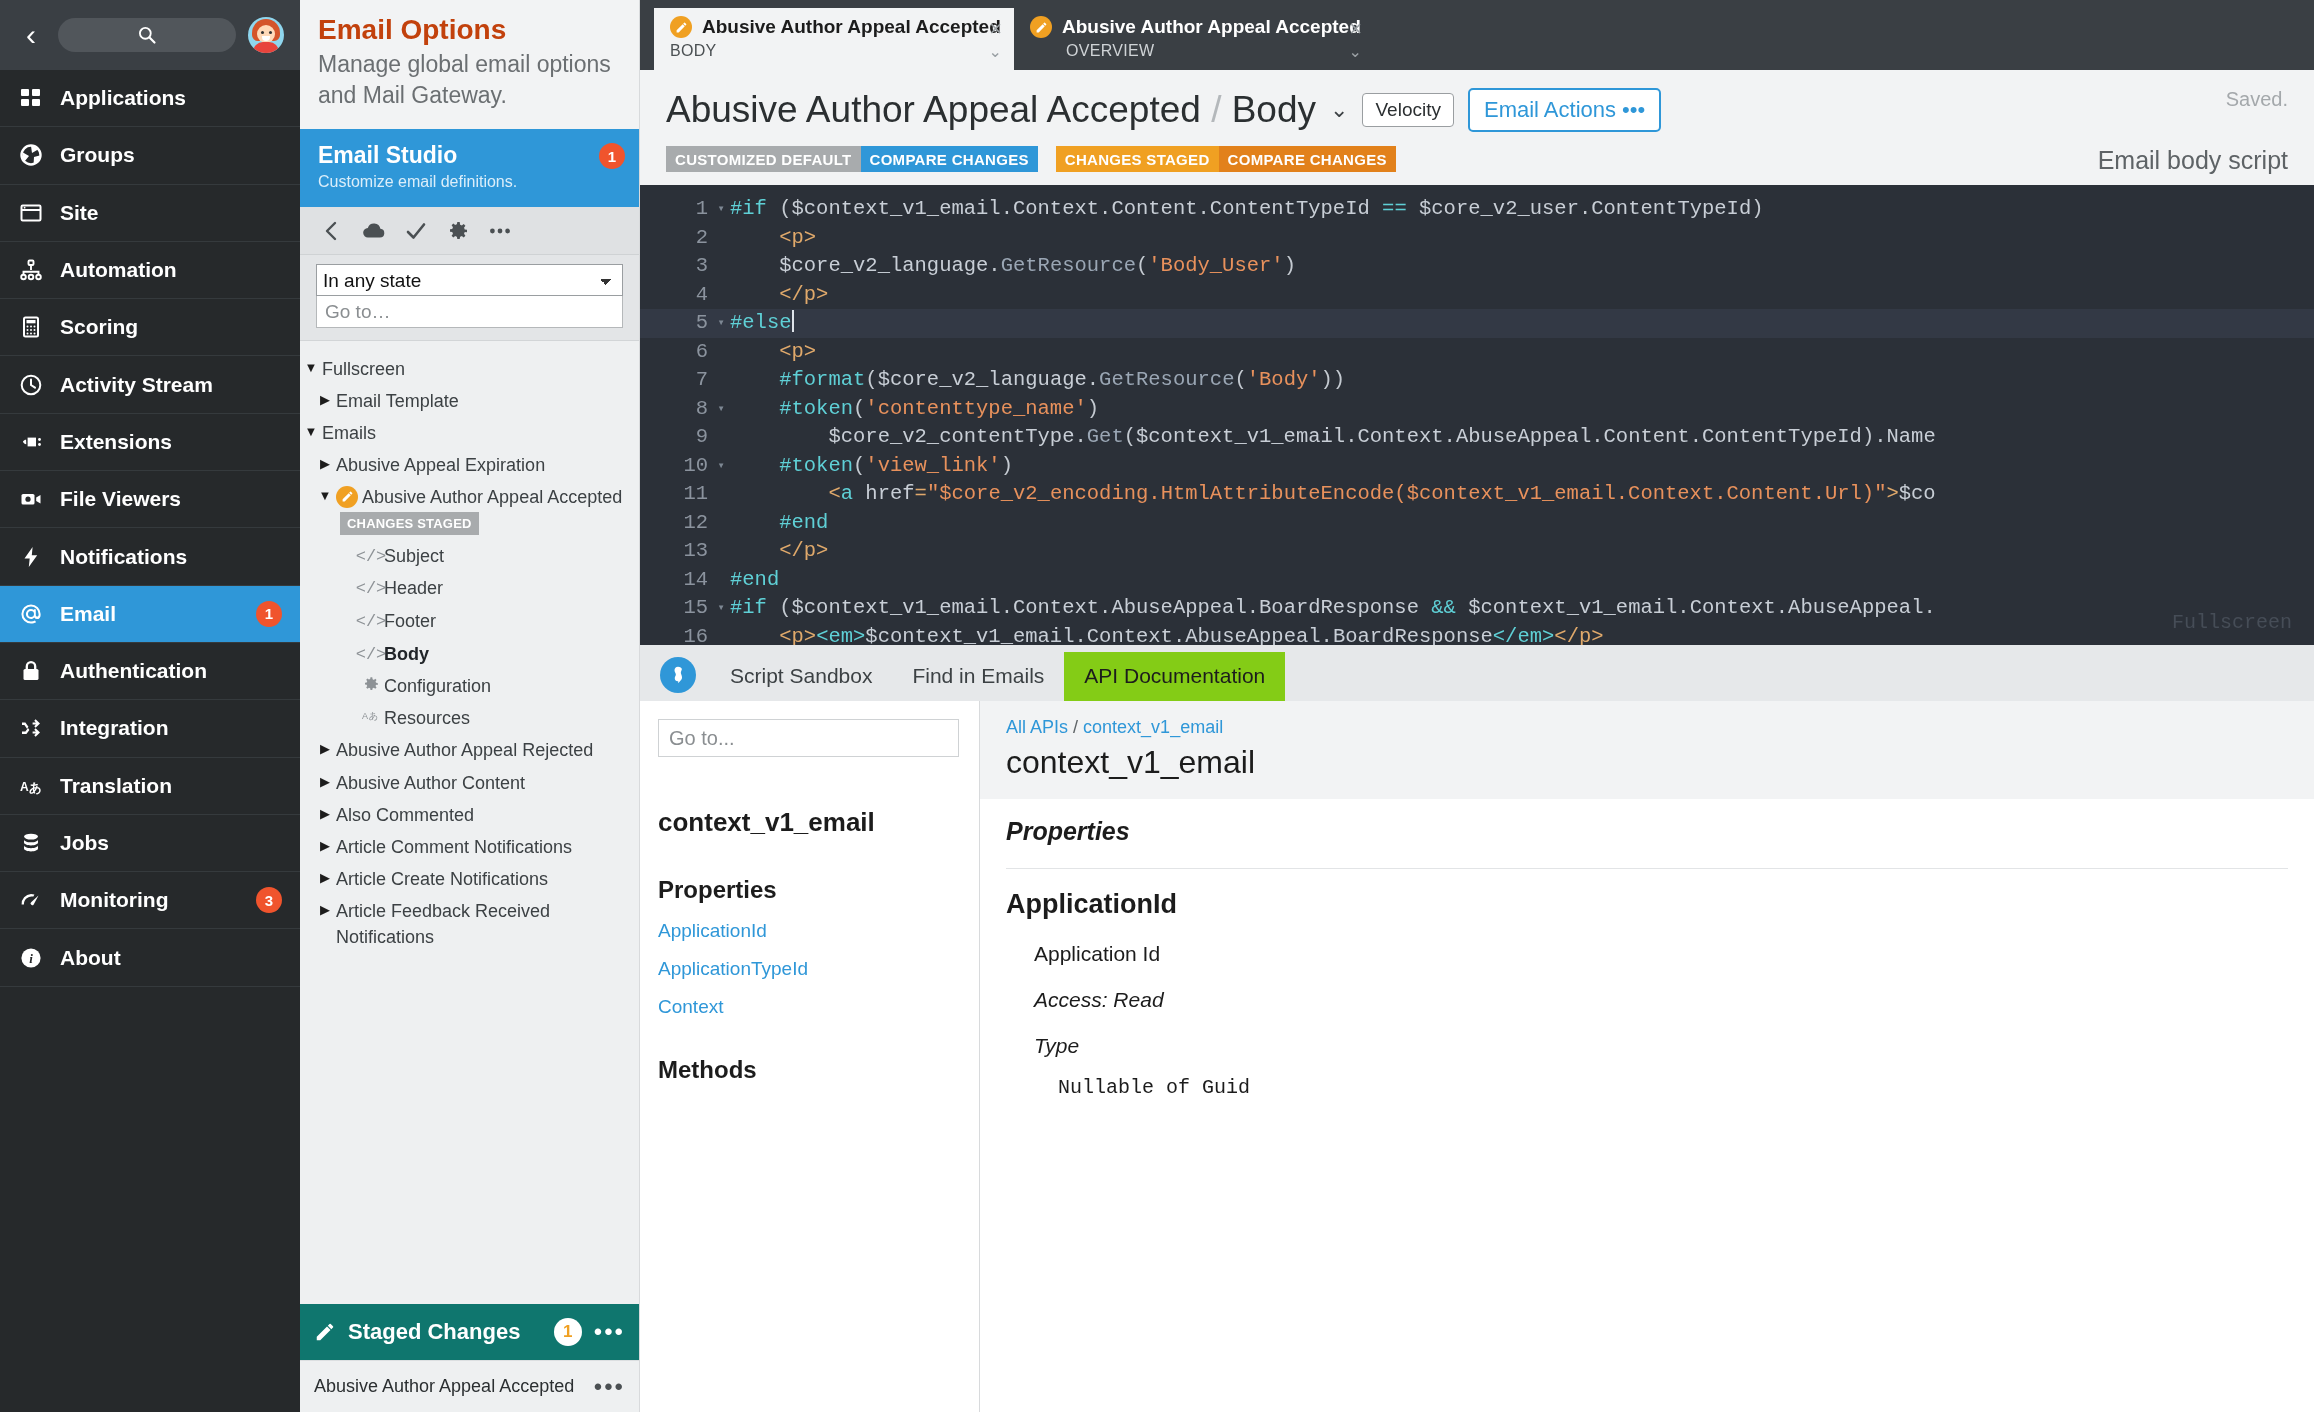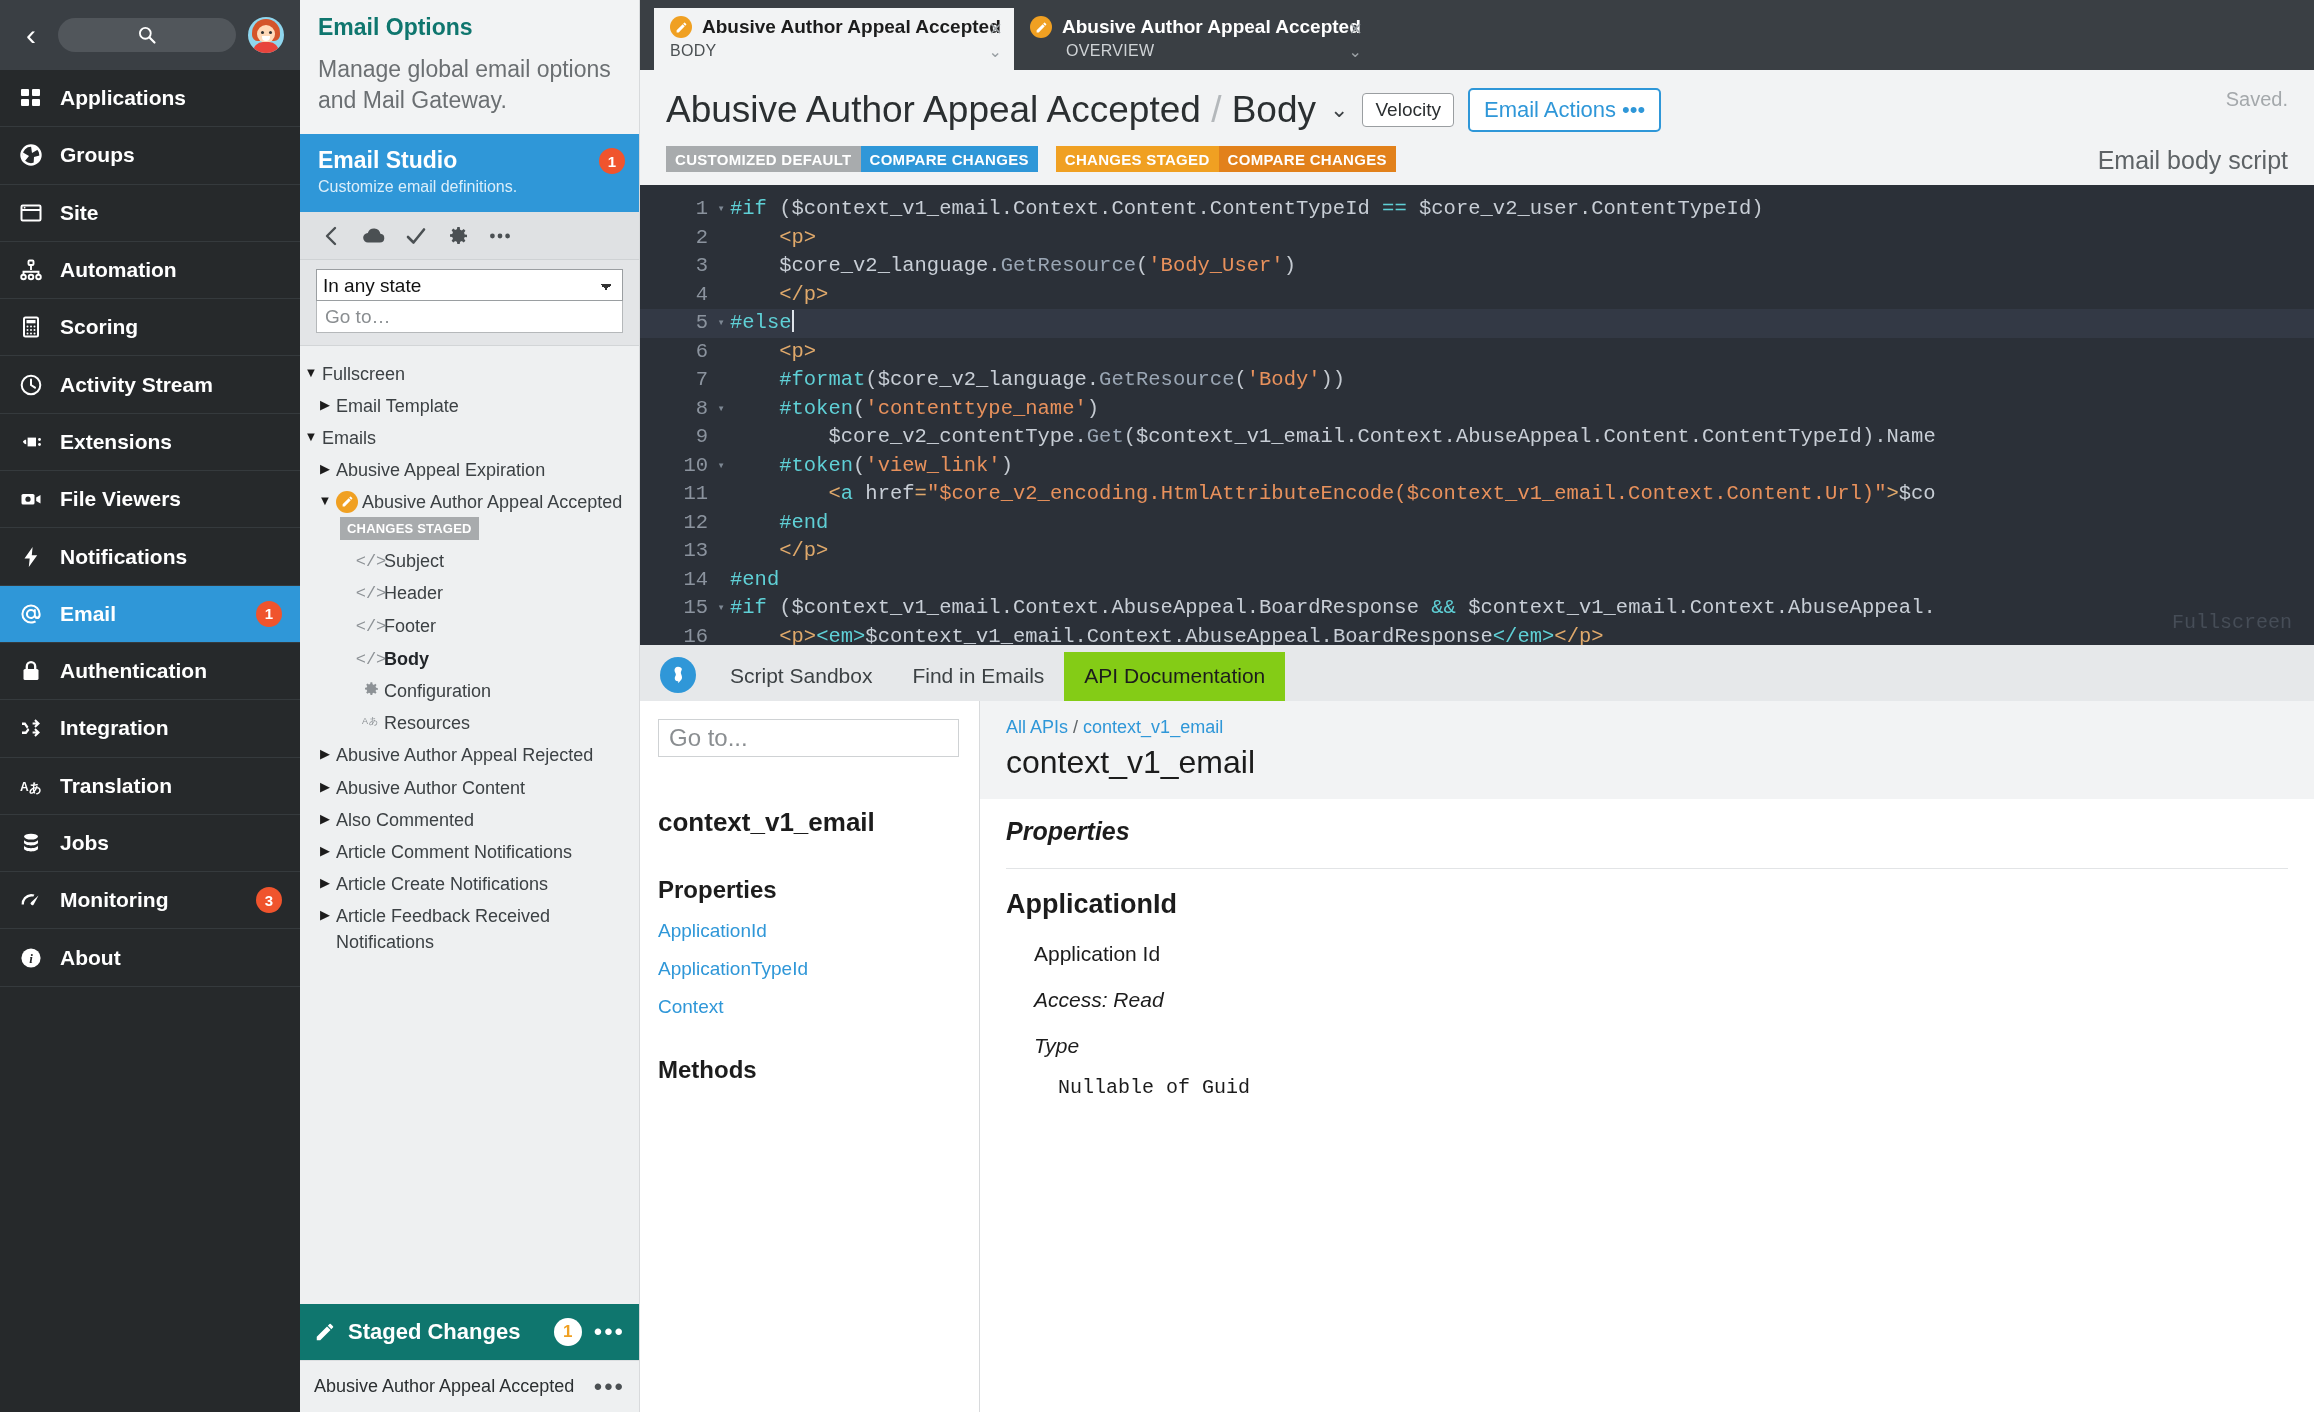--- a/index.html
+++ b/index.html
@@ -36,21 +36,21 @@
   .nav-label { flex: 1; white-space: nowrap; }
   .badge-dot {
     background: #f0542d; color: #fff; border-radius: 50%;
     min-width: 26px; height: 26px; font-size: 15px; font-weight: bold;
     display: flex; align-items: center; justify-content: center; flex: 0 0 auto;
   }
 
   
   .panel2 { width: 340px; flex: 0 0 340px; background: #eef0f1; display: flex; flex-direction: column; border-right: 1px solid #d8dadc; }
   .p2-head { background: #f2f3f4; padding: 14px 18px 18px 18px; }
-  .p2-head h1 { font-size: 23px; color: #0f766e; font-weight: bold; margin-bottom: 13px; }
+  .p2-head h1 { font-size: 28px; color: #c2410c; font-weight: bold; margin-bottom: 3px; }
   .p2-head p { font-size: 23px; color: #6b6f72; line-height: 1.35; }
   .p2-studio { background: #2f97d8; padding: 13px 18px 16px 18px; position: relative; }
   .p2-studio h2 { font-size: 23px; color: #fff; font-weight: bold; margin-bottom: 4px; }
   .p2-studio p { font-size: 16px; color: #dbeefa; }
   .p2-studio .badge-dot { position: absolute; right: 14px; top: 14px; }
   .p2-toolbar { background: #dfe1e3; height: 48px; display: flex; align-items: center; gap: 14px; padding: 0 18px; border-bottom: 1px solid #cfd2d4; }
   .p2-toolbar .tb { width: 28px; height: 28px; display: flex; align-items: center; justify-content: center; cursor: pointer; }
   .p2-toolbar svg { fill: #4b5053; }
   .p2-filters { background: #e3e5e7; padding: 9px 16px 12px 16px; border-bottom: 1px solid #d2d5d7; }
   .p2-select {
@@ -135,21 +135,21 @@
 
   
   .bottom { flex: 1; display: flex; flex-direction: column; background: #fff; min-height: 0; }
   .btabs { height: 56px; background: #e6e8ea; display: flex; align-items: flex-end; flex: 0 0 56px; padding-left: 14px; }
   .bt-logo { width: 36px; height: 36px; border-radius: 50%; background: #2f97d8; margin: 0 14px 8px 6px; display: flex; align-items: center; justify-content: center; flex: 0 0 36px; }
   .bt-logo svg { width: 20px; height: 20px; fill: #fff; }
   .btab { padding: 12px 20px 13px 20px; font-size: 21px; color: #3c4144; cursor: pointer; }
   .btab.active { background: #84cc16; color: #1c1c1c; }
   .bbody { flex: 1; display: flex; min-height: 0; }
   .bleft { width: 340px; flex: 0 0 340px; border-right: 1px solid #d8dadc; padding: 18px 20px 0 18px; overflow: hidden; }
-  .bgoto { width: 100%; height: 38px; border: 1px solid #cfd2d4; font-size: 24px; padding: 0 10px; font-family: "Liberation Sans", sans-serif; color: #111; }
+  .bgoto { width: 100%; height: 38px; border: 1px solid #cfd2d4; font-size: 20px; padding: 0 10px; font-family: "Liberation Sans", sans-serif; color: #111; }
   .bgoto::placeholder { color: #8a8e91; }
   .bleft h3 { font-size: 26px; color: #1c1c1c; margin-top: 50px; font-weight: bold; }
   .bleft h4 { font-size: 24px; color: #1c1c1c; margin-top: 38px; font-weight: bold; }
   .plink { display: block; font-size: 19px; color: #2f97d8; margin-top: 16px; cursor: pointer; }
   .bright { flex: 1; min-width: 0; overflow: hidden; }
   .br-head { background: #f2f3f4; padding: 16px 26px 18px 26px; }
   .crumb { font-size: 18px; color: #5e6366; }
   .crumb a { color: #2f97d8; text-decoration: none; cursor: pointer; }
   .br-head h2 { font-size: 32px; color: #1c1c1c; font-weight: normal; margin-top: 6px; }
   .br-body { padding: 18px 26px 0 26px; }

